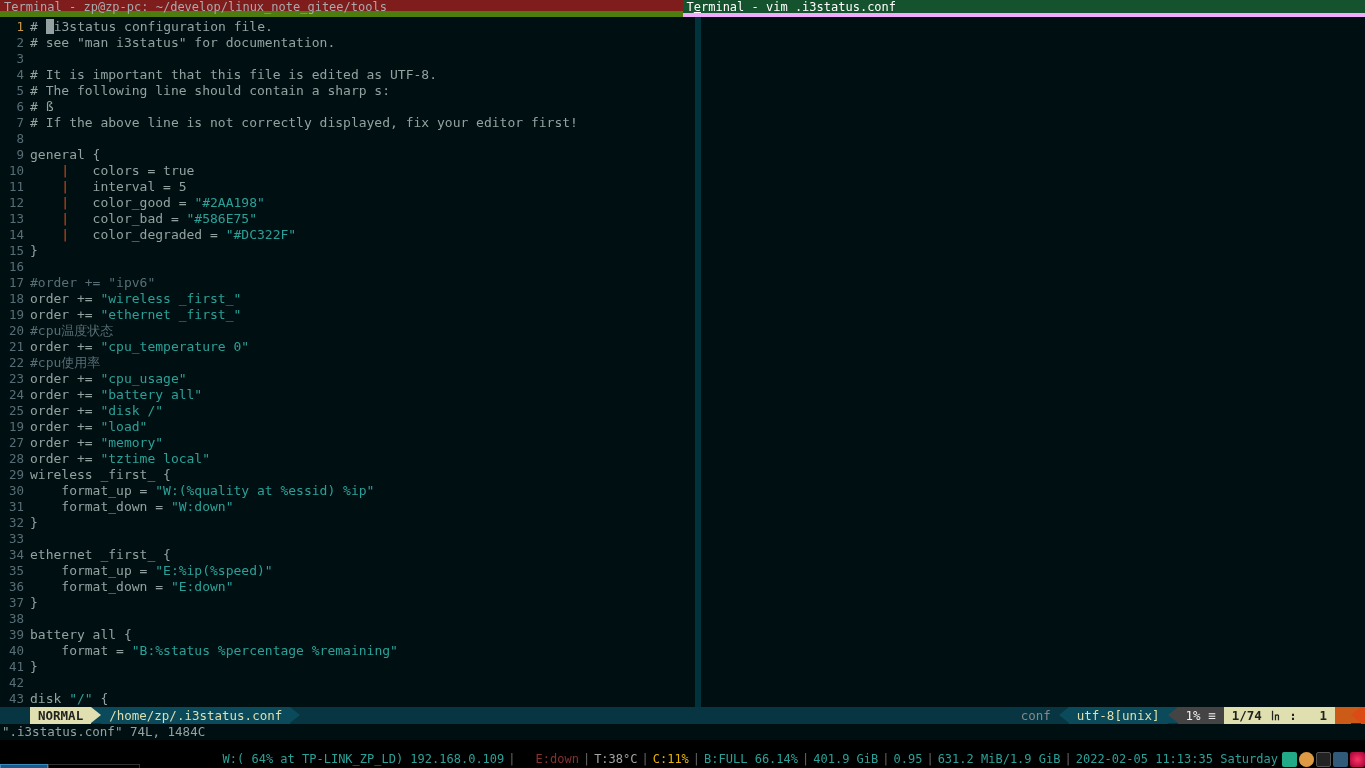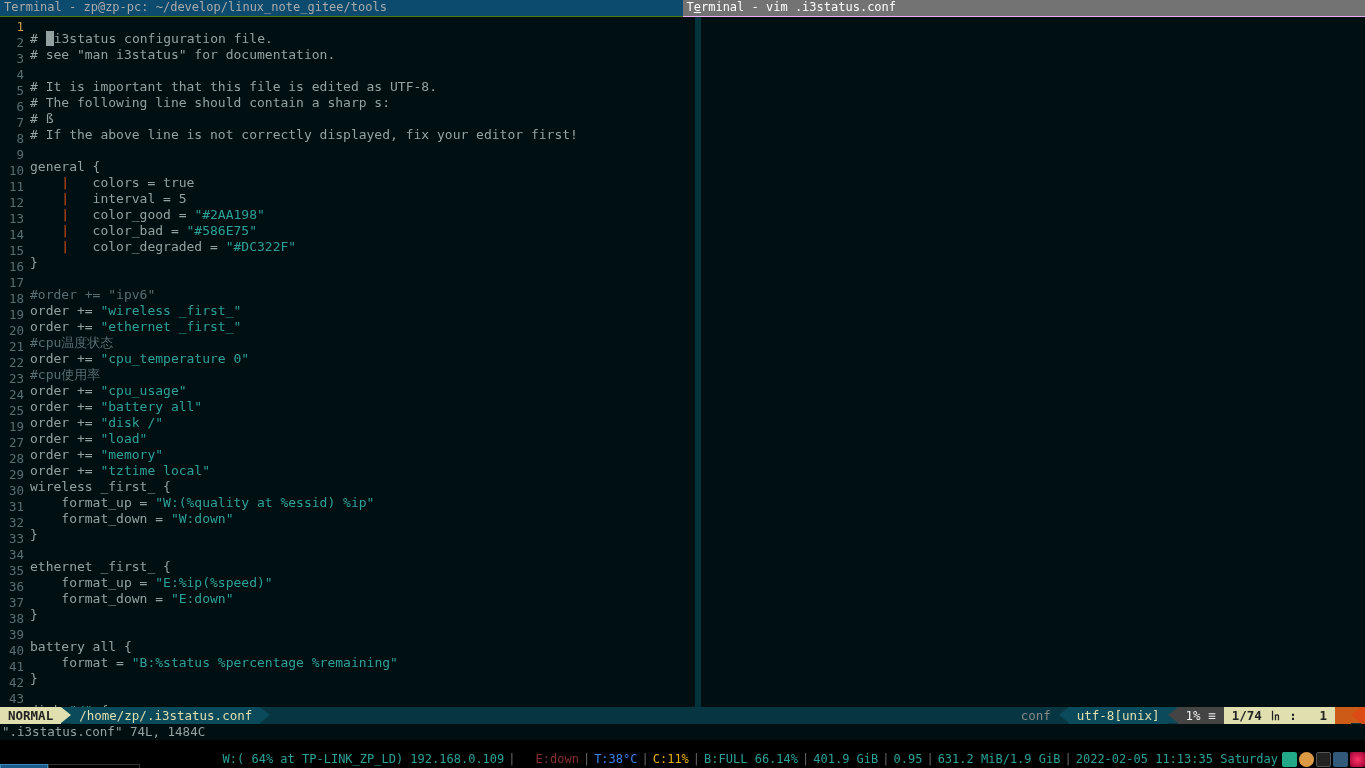--- a/index.html
+++ b/index.html
@@ -13,28 +13,28 @@
   }
   .tabs {
     display: flex;
     height: 17px;
     line-height: 15px;
     font-size: 12px;
   }
   .tab {
     flex: 1;
     padding-left: 4px;
-    background: #0c4a6e;
+    background: #7f1d1d;
     color: #aaa;
-    border-bottom: 1px solid #4d7c0f;
+    border-bottom: 6px solid #4d7c0f;
   }
   .tab.active {
-    background: #737373;
+    background: #14532d;
     color: #fff;
-    border-bottom: 1px solid #f0abfc;
+    border-bottom: 4px solid #f0abfc;
   }
   .tab u { text-decoration: underline; }
 
   .editor {
     display: flex;
     height: 690px;
     background: #001012;
   }
   .gutter {
     width: 28px;
@@ -42,21 +42,21 @@
     color: #586e75;
     background: #001012;
     padding-top: 2px;
     flex-shrink: 0;
   }
   .gutter div { height: 16px; line-height: 16px; padding-right: 4px; font-size:12.5px;}
   .gutter div.cur { color: #cb9b4b; }
 
   .code {
     flex: 1;
-    padding-top: 14px;
+    padding-top: 2px;
     padding-left: 2px;
     white-space: pre;
   }
   .code div { height: 16px; line-height: 16px; }
   .split {
     width: 6px;
     background: #00333b;
     flex-shrink: 0;
   }
   .right-pane {
@@ -76,20 +76,21 @@
     vertical-align:top;
     margin-top:0px;
   }
 
   .airline {
     display: flex;
     height: 17px;
     line-height: 17px;
     background: #073642;
     font-size: 12.5px;
+    padding-left: 30px;
   }
   .al-seg { padding: 0 8px; }
   .al-mode { background: #dfdfaf; color: #222; font-weight: bold; }
   .al-path { background:#0a4a5a; color:#dfdfaf; }
   .al-mid  { flex:1; background:#073642; }
   .al-ft   { background:#073642; color:#888; }
   .al-enc  { background:#0a4a5a; color:#dfdfaf; }
   .al-pct  { background:#444; color:#eee; }
   .al-pos  { background:#dfdfaf; color:#222; font-weight:bold; }
   .al-warn { background:#cb5b16; color:#000; }
@@ -117,21 +118,21 @@
     font-size: 12px;
     line-height: 18px;
   }
   .ws { padding: 0 5px; border:1px solid #333; color:#ccc; background:#000;margin-top:29px;}
   .ws.active { background:#1a5a8a; border-color:#3a8ac0; color:#fff;}
   .i3-spacer { flex:1; }
   .i3-item { padding: 0 2px; }
   .i3-sep { color:#666; padding:0 2px; }
   .c-wifi { color:#2aa198; }
   .c-edown{ color:#8a3030;margin-left:16px; }
-  .c-temp { color:#3b82f6; }
+  .c-temp { color:#a3a3a3; }
   .c-cpu  { color:#eab308; }
   .c-batt { color:#2aa198; }
   .c-disk { color:#2aa198; }
   .c-load { color:#2aa198; }
   .c-mem  { color:#2aa198; }
   .c-time { color:#2aa198; }
   .tray-icon { display:inline-block; width:15px; height:15px; vertical-align:middle; margin-left:2px; border-radius:2px;}
 </style>
 </head>
 <body>

